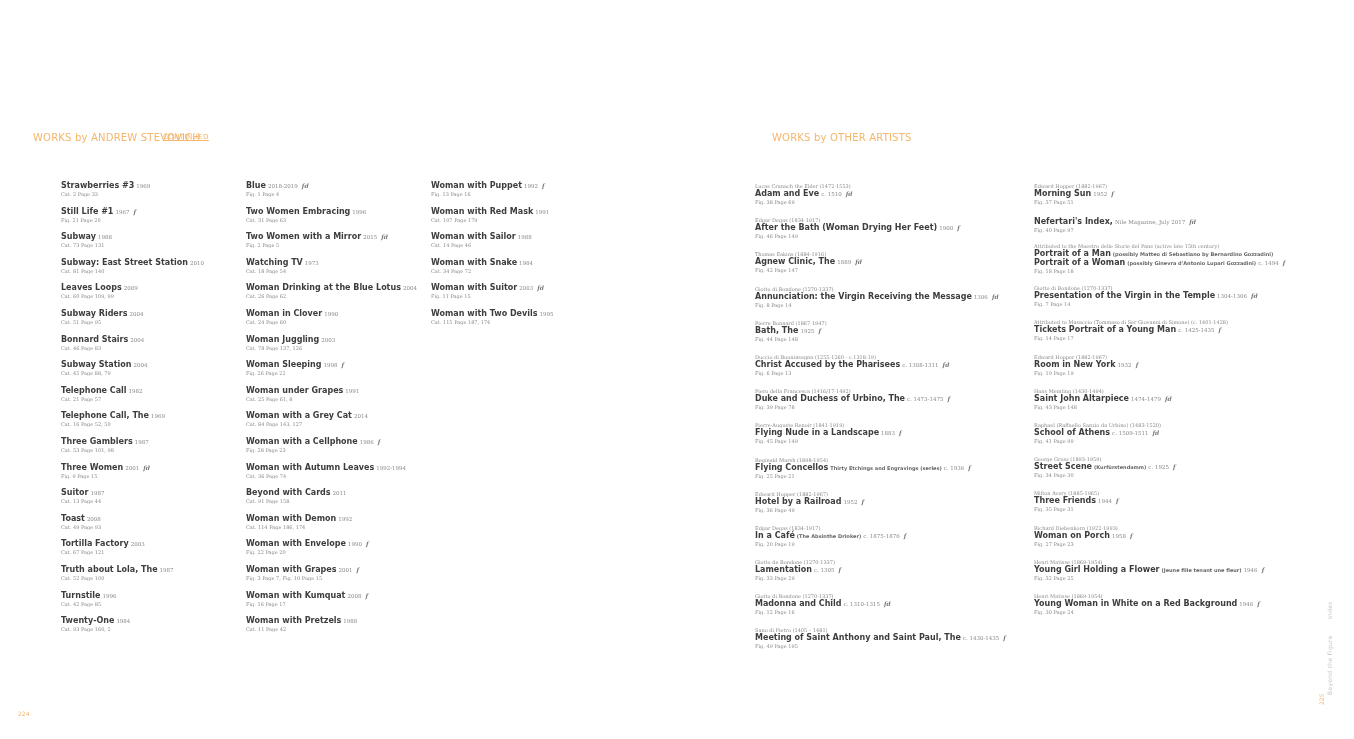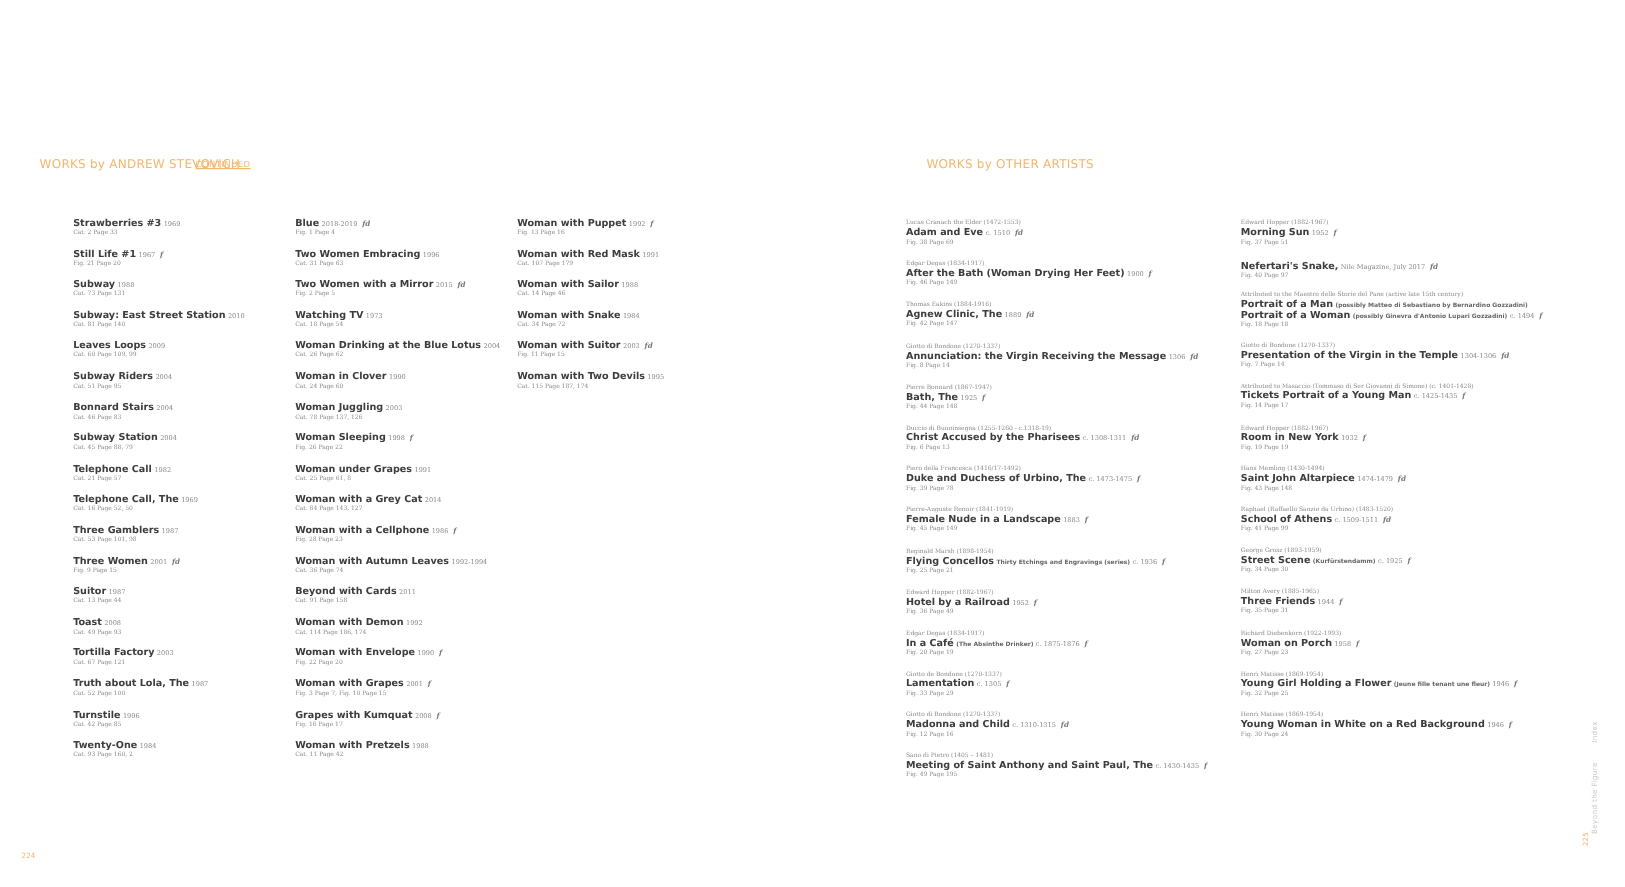--- a/index.html
+++ b/index.html
@@ -165,21 +165,21 @@
       </div>
       <div class="entry">
         <div class="t"><span>Woman with Envelope</span><span class="y">1990</span><span class="f">f</span></div>
         <div class="m">Fig. 22  Page 20</div>
       </div>
       <div class="entry">
         <div class="t"><span>Woman with Grapes</span><span class="y">2001</span><span class="f">f</span></div>
         <div class="m">Fig. 3  Page 7, Fig. 10  Page 15</div>
       </div>
       <div class="entry">
-        <div class="t"><span>Grapes with Kumquat</span><span class="y">2008</span><span class="f">f</span></div>
+        <div class="t"><span>Woman with Kumquat</span><span class="y">2008</span><span class="f">f</span></div>
         <div class="m">Fig. 16  Page 17</div>
       </div>
       <div class="entry">
         <div class="t"><span>Woman with Pretzels</span><span class="y">1988</span></div>
         <div class="m">Cat. 11  Page 42</div>
       </div>
     </div>
   <div class="col" style="left:431px;">
       <div class="entry">
         <div class="t"><span>Woman with Puppet</span><span class="y">1992</span><span class="f">f</span></div>
@@ -244,21 +244,21 @@
         <div class="t"><span>Christ Accused by the Pharisees</span><span class="y">c. 1308-1311</span><span class="f">fd</span></div>
         <div class="m">Fig. 6  Page 13</div>
       </div>
       <div class="oentry">
         <div class="a">Piero della Francesca (1416/17-1492)</div>
         <div class="t"><span>Duke and Duchess of Urbino, The</span><span class="y">c. 1473-1475</span><span class="f">f</span></div>
         <div class="m">Fig. 39  Page 78</div>
       </div>
       <div class="oentry">
         <div class="a">Pierre-Auguste Renoir (1841-1919)</div>
-        <div class="t"><span>Female Nude in a Landscape</span><span class="y">1883</span><span class="f">f</span></div>
+        <div class="t"><span>Flying Nude in a Landscape</span><span class="y">1883</span><span class="f">f</span></div>
         <div class="m">Fig. 45  Page 149</div>
       </div>
       <div class="oentry">
         <div class="a">Reginald Marsh (1898-1954)</div>
         <div class="t"><span>Flying Concellos</span><span class="sub">Thirty Etchings and Engravings (series)</span><span class="y">c. 1936</span><span class="f">f</span></div>
         <div class="m">Fig. 25  Page 21</div>
       </div>
       <div class="oentry">
         <div class="a">Edward Hopper (1882-1967)</div>
         <div class="t"><span>Hotel by a Railroad</span><span class="y">1952</span><span class="f">f</span></div>
@@ -285,21 +285,21 @@
         <div class="m">Fig. 49  Page 195</div>
       </div>
     </div>
   <div class="ocol" style="left:1034px;">
       <div class="oentry">
         <div class="a">Edward Hopper (1882-1967)</div>
         <div class="t"><span>Morning Sun</span><span class="y">1952</span><span class="f">f</span></div>
         <div class="m">Fig. 37  Page 51</div>
       </div>
       <div class="oentry" style="height: 26px;">
-        <div class="t"><span>Nefertari's Snake,</span><span class="y">Nile Magazine, July 2017</span><span class="f">fd</span></div>
+        <div class="t"><span>Nefertari's Index,</span><span class="y">Nile Magazine, July 2017</span><span class="f">fd</span></div>
         <div class="m">Fig. 40  Page 97</div>
       </div>
       <div class="oentry" style="height: 42px;">
         <div class="a">Attributed to the Maestro delle Storie del Pane (active late 15th century)</div>
         <div class="t"><span>Portrait of a Man</span><span class="sub">(possibly Matteo di Sebastiano by Bernardino Gozzadini)</span></div>
         <div class="t"><span>Portrait of a Woman</span><span class="sub">(possibly Ginevra d'Antonio Lupari Gozzadini)</span><span class="y">c. 1494</span><span class="f">f</span></div>
         <div class="m">Fig. 18  Page 18</div>
       </div>
       <div class="oentry">
         <div class="a">Giotto di Bondone (1270-1337)</div>

